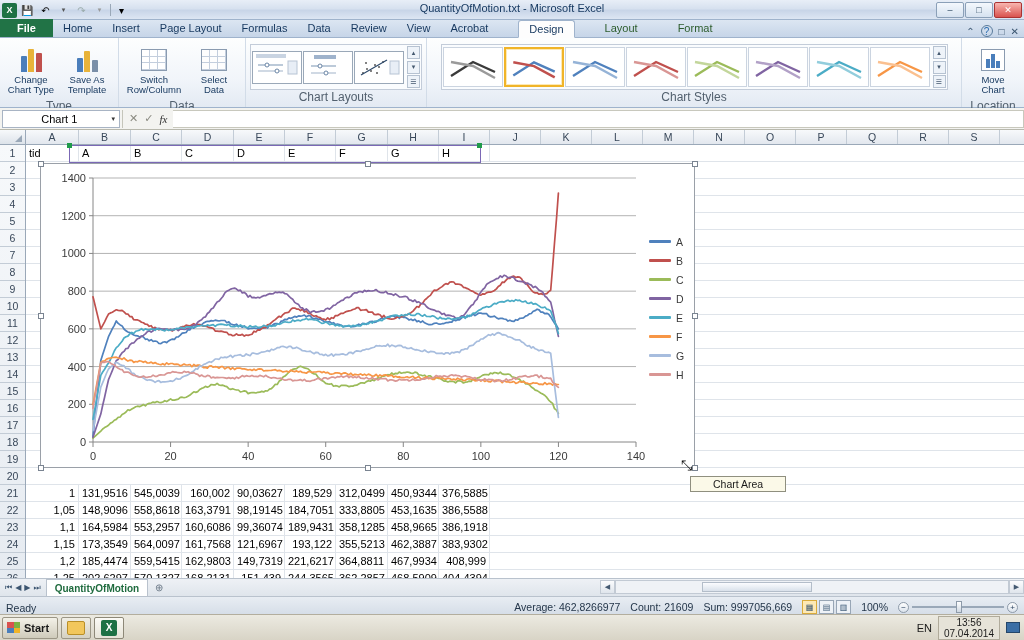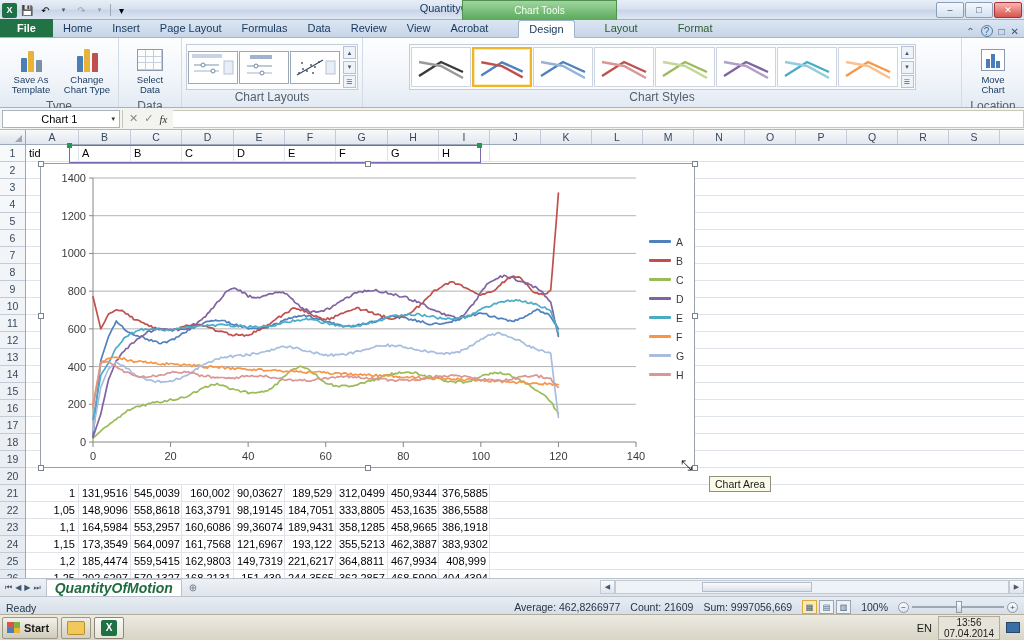--- a/index.html
+++ b/index.html
@@ -155,36 +155,36 @@
     position:absolute; left:40px; top:163px; width:655px; height:305px;
     background:#fff; border:1px solid #9aa0a8; box-shadow:0 0 0 1px #fff inset;
   }
   .handle { position:absolute; width:6px;height:6px;background:#fff;border:1px solid #7a8491; }
   .chart-svg { position:absolute; left:0; top:0; }
   .legend { position:absolute; left:608px; top:68px; width:46px; }
   .lrow { display:flex; align-items:center; height:19px; gap:5px; }
   .lline { width:22px; height:3px; border-radius:1px; }
   .llab { font-size:10.5px; color:#3a3a3a; }
   .tooltip {
-    position:absolute; left:709px; top:476px; background:#fbf9e8;
-    border:1px solid #8f8f7f; padding:1px 5px; font-size:10.5px; color:#1a1a1a;
+    position:absolute; left:690px; top:476px; background:#fbf9e8;
+    border:1px solid #8f8f7f; padding:1px 22px; font-size:10.5px; color:#1a1a1a;
   }
   .resize-cur { position:absolute; left:681px; top:457px; font-size:14px; color:#000;
                 transform:rotate(0deg); }
 
   
   .sheetbar {
     position:absolute; left:0; top:578px; width:1024px; height:18px;
     background:linear-gradient(to bottom,#eef1f5,#dfe5ec); border-top:1px solid #b9c2cd;
     display:flex; align-items:center;
   }
   .navbtns { display:flex; gap:3px; padding:0 5px; font-size:8px; color:#3c5570; }
   .stab { height:17px; padding:0 8px; background:#fff; border:1px solid #b9c2cd; border-bottom:none;
-          font-size:14px; font-weight:bold; color:#1f6b3e; display:flex;align-items:center;
-          border-radius:0 0 0 0;font-style:italic; }
+          font-size:10px; font-weight:bold; color:#1f6b3e; display:flex;align-items:center;
+          border-radius:0 0 0 0; }
   .stab-add { width:18px;height:15px;margin-left:2px;display:flex;align-items:center;
               justify-content:center;font-size:10px;color:#6a7886; }
   .hscroll { position:absolute; left:600px; top:578px; width:424px; height:17px;
              display:flex; align-items:center; }
   .hsb-track { flex:1; height:14px; background:#eff2f6; border:1px solid #c2cad4; position:relative; }
   .hsb-thumb { position:absolute; left:22%; top:1px; width:28%; height:10px;
                background:linear-gradient(to bottom,#fbfcfe,#d9e1ea); border:1px solid #b3bdc9; }
   .hsb-btn { width:15px;height:14px;border:1px solid #c2cad4;background:linear-gradient(to bottom,#fbfcfe,#dfe5ec);
              display:flex;align-items:center;justify-content:center;font-size:7px;color:#445a72; }
 
@@ -253,21 +253,20 @@
       <div class="qat-ico">▾</div>
     </div>
     <div class="title-text">QuantityOfMotion.txt  -  Microsoft Excel</div>
     <div class="win-btns">
       <div class="win-btn">–</div>
       <div class="win-btn">□</div>
       <div class="win-btn close">✕</div>
     </div>
   </div>
 
-  <div class="ctxbanner">Chart Tools</div>
 
   <div class="tabs">
     <div class="tab file">File</div>
     <div class="tab">Home</div>
     <div class="tab">Insert</div>
     <div class="tab">Page Layout</div>
     <div class="tab">Formulas</div>
     <div class="tab">Data</div>
     <div class="tab">Review</div>
     <div class="tab">View</div>
@@ -283,45 +282,62 @@
     </div>
   </div>
 
   <div class="ribbon">
 
     <div class="group">
       <div class="group-items">
         <div class="bigbtn">
           <span class="ic">
             <span class="bars">
+                <i style="height:16px;background:#4a7ebb"></i>
+                <i style="height:23px;background:#e8b33a"></i>
+                <i style="height:19px;background:#c0504d"></i>
+              </span>
+          </span>
+          <span style="white-space:pre-line">Change
+Chart Type</span>
+        </div>
+        <div class="bigbtn">
+          <span class="ic">
+            <span class="bars">
                 <i style="height:14px;background:#4a7ebb"></i>
                 <i style="height:21px;background:#e8b33a"></i>
                 <i style="height:12px;background:#7a8fa8"></i>
               </span>
           </span>
           <span style="white-space:pre-line">Save As
 Template</span>
         </div>
-        <div class="bigbtn">
+      </div>
+      <div class="group-label">Type</div>
+    </div>
+
+    <div class="group">
+      <div class="group-items">
+        <div class="bigbtn" style="width:62px">
           <span class="ic">
-            <span class="bars">
-                <i style="height:16px;background:#4a7ebb"></i>
-                <i style="height:23px;background:#e8b33a"></i>
-                <i style="height:19px;background:#c0504d"></i>
+            <span class="grid-ic">
+                <span></span>
+                <span></span>
+                <span></span>
+                <span></span>
+                <span></span>
+                <span></span>
+                <span></span>
+                <span></span>
+                <span></span>
               </span>
           </span>
-          <span style="white-space:pre-line">Change
-Chart Type</span>
+          <span style="white-space:pre-line">Switch
+Row/Column</span>
         </div>
-      </div>
-      <div class="group-label">Type</div>
-    </div>
-
-    <div class="group">
-      <div class="group-items">
         <div class="bigbtn">
           <span class="ic">
             <span class="grid-ic" style="background:#fdfdfd">
                 <span></span>
                 <span></span>
                 <span></span>
                 <span></span>
                 <span></span>
                 <span></span>
                 <span></span>

